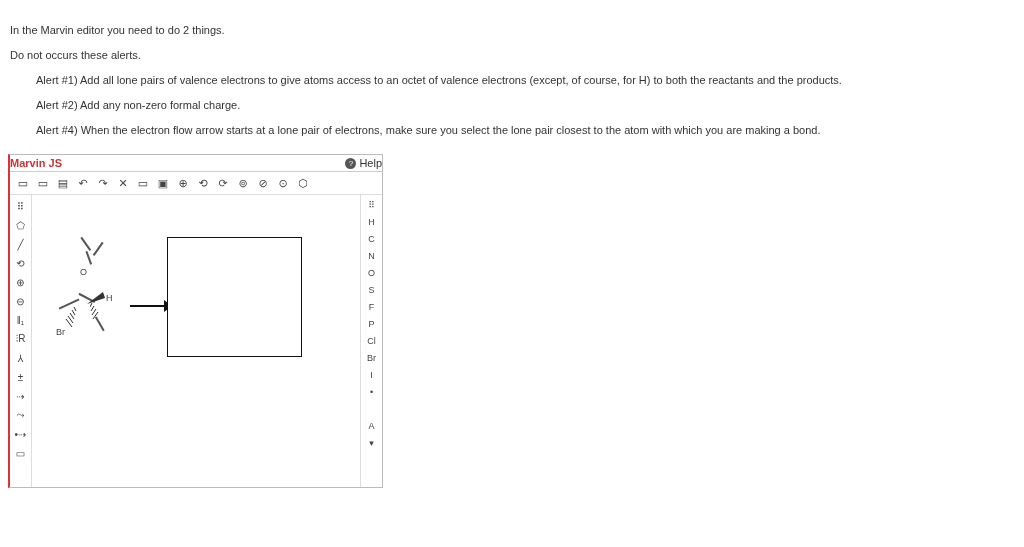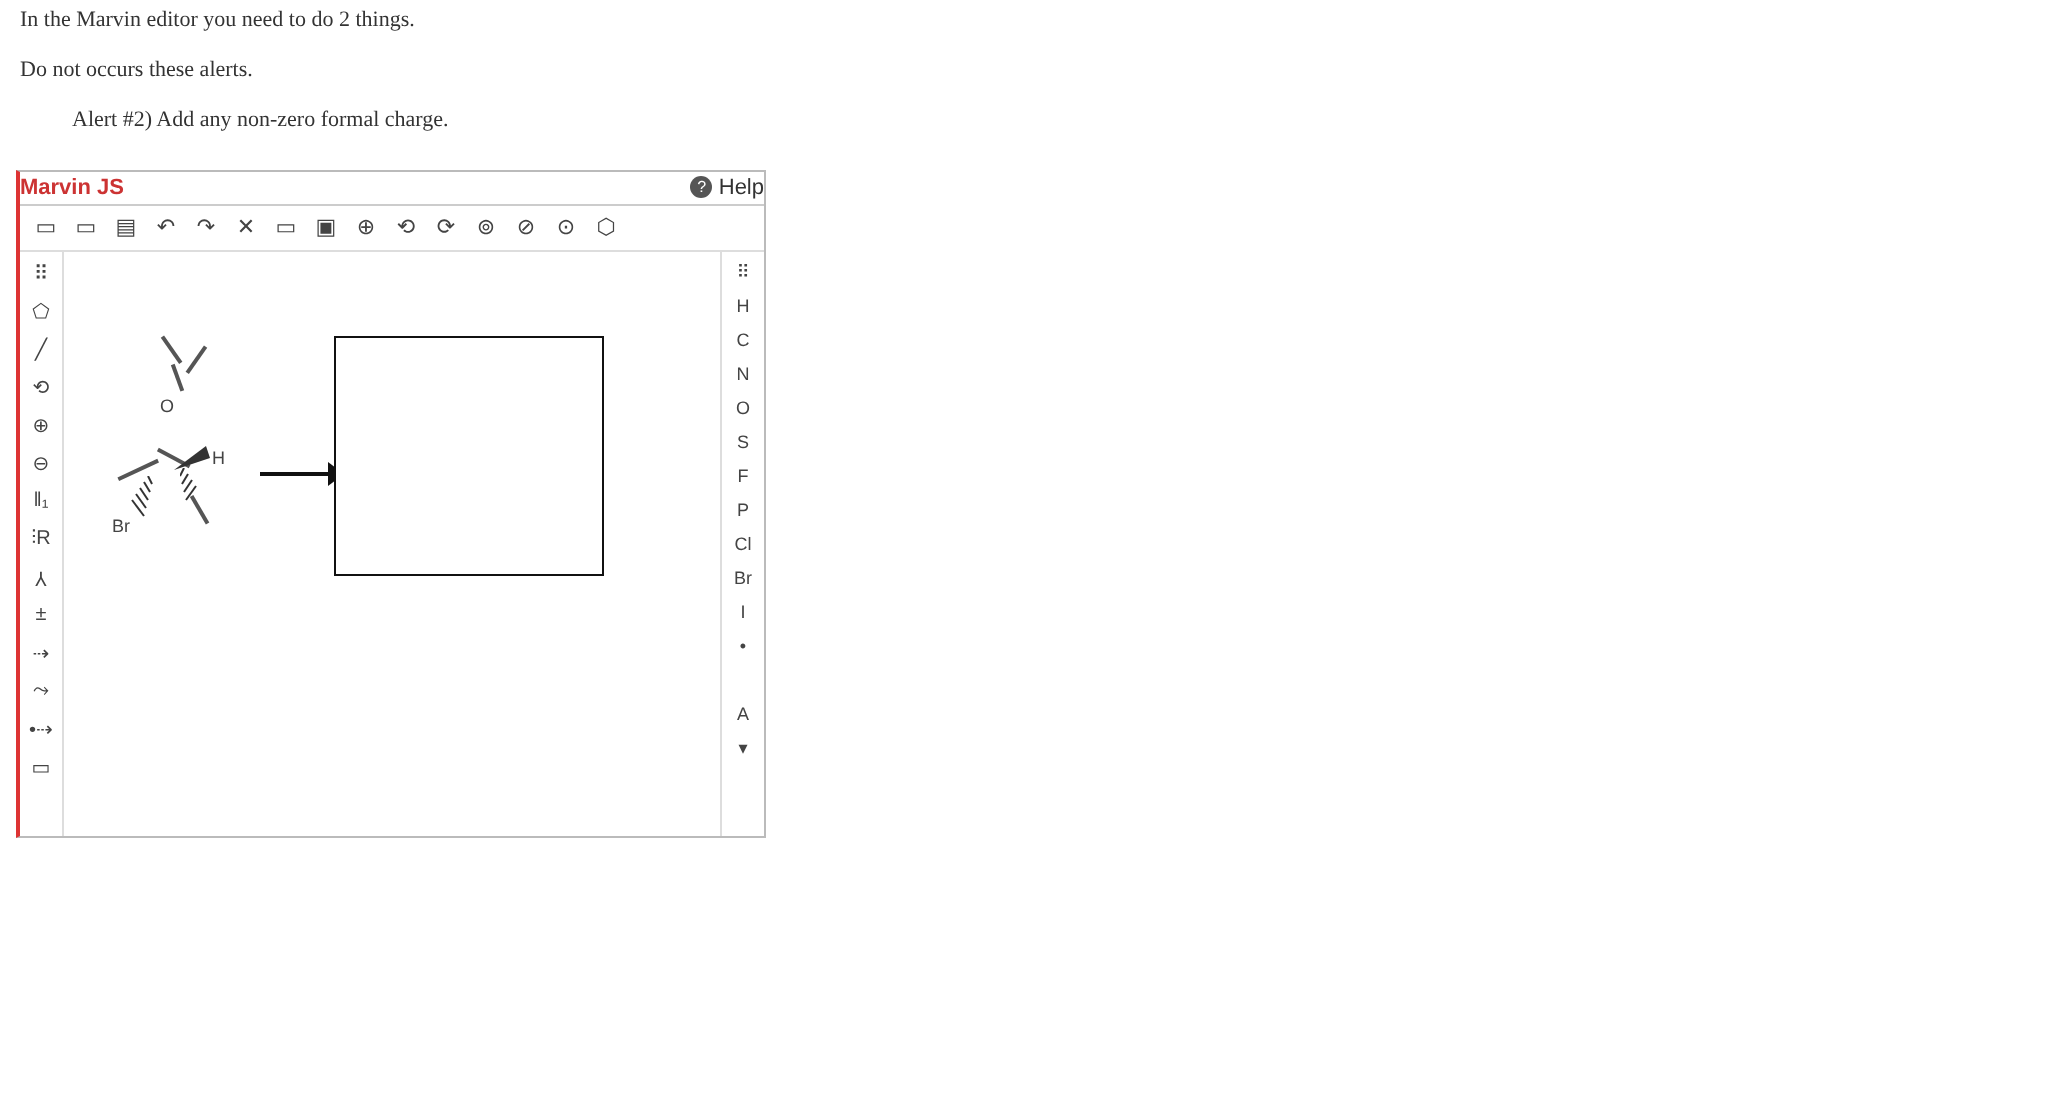--- a/index.html
+++ b/index.html
@@ -1,17 +1,17 @@
 <!DOCTYPE html>
 <html><head>
 <meta charset="utf-8">
 <style>
   * { box-sizing: border-box; margin: 0; padding: 0; }
   body { font-family: Arial, Helvetica, sans-serif; font-size: 11px; color: #333; background: #fff; width: 1024px; }
-  .instructions { padding: 0 10px 4px 10px; line-height: 1.9; font-family: Liberation Serif, serif; }
+  .instructions { padding: 20px 10px 4px 10px; line-height: 1.9; }
   .instructions p { margin-bottom: 4px; }
   .indent { padding-left: 26px; }
   .strong { font-weight: bold; }
 
   .editor { border: 1px solid #bbb; border-left: 2px solid #d33; width: 375px; margin: 6px 0 0 8px; background: #fff; position: relative; }
   .editor-header { display: flex; justify-content: space-between; align-items: center; padding: 2px 0; border-bottom: 1px solid #ccc; font-size: 11px; }
   .editor-header .title { color: #c33; font-weight: bold; }
   .editor-header .help { display: flex; align-items: center; gap: 3px; color: #333; }
   .help-icon { width: 11px; height: 11px; border-radius: 50%; background: #555; color: #fff; font-size: 8px; display: inline-flex; align-items: center; justify-content: center; }
 
@@ -31,21 +31,23 @@
   .bond { position: absolute; background: #555; }
   .atom-label { position: absolute; font-size: 9px; color: #444; }
   .dropdown-arrow { font-size: 8px; color: #555; }
 </style>
 </head>
 <body>
 
 <div class="instructions">
   <p>In the Marvin editor you need to do 2 things.</p>
   <p>Do not occurs these alerts.</p>
+  <p class="indent">Alert #1) Add all lone pairs of valence electrons to give atoms access to an octet of valence electrons (except, of course, for H) to both the reactants and the products.</p>
   <p class="indent">Alert #2) Add any non-zero formal charge.</p>
+  <p class="indent">Alert #4) When the electron flow arrow starts at a lone pair of electrons, make sure you select the lone pair closest to the atom with which you are making a bond.</p>
 </div>
 
 <div class="editor">
   <div class="editor-header">
     <span class="title">Marvin JS</span>
     <span class="help">
       <span class="help-icon">?</span>
       <span>Help</span>
     </span>
   </div>

